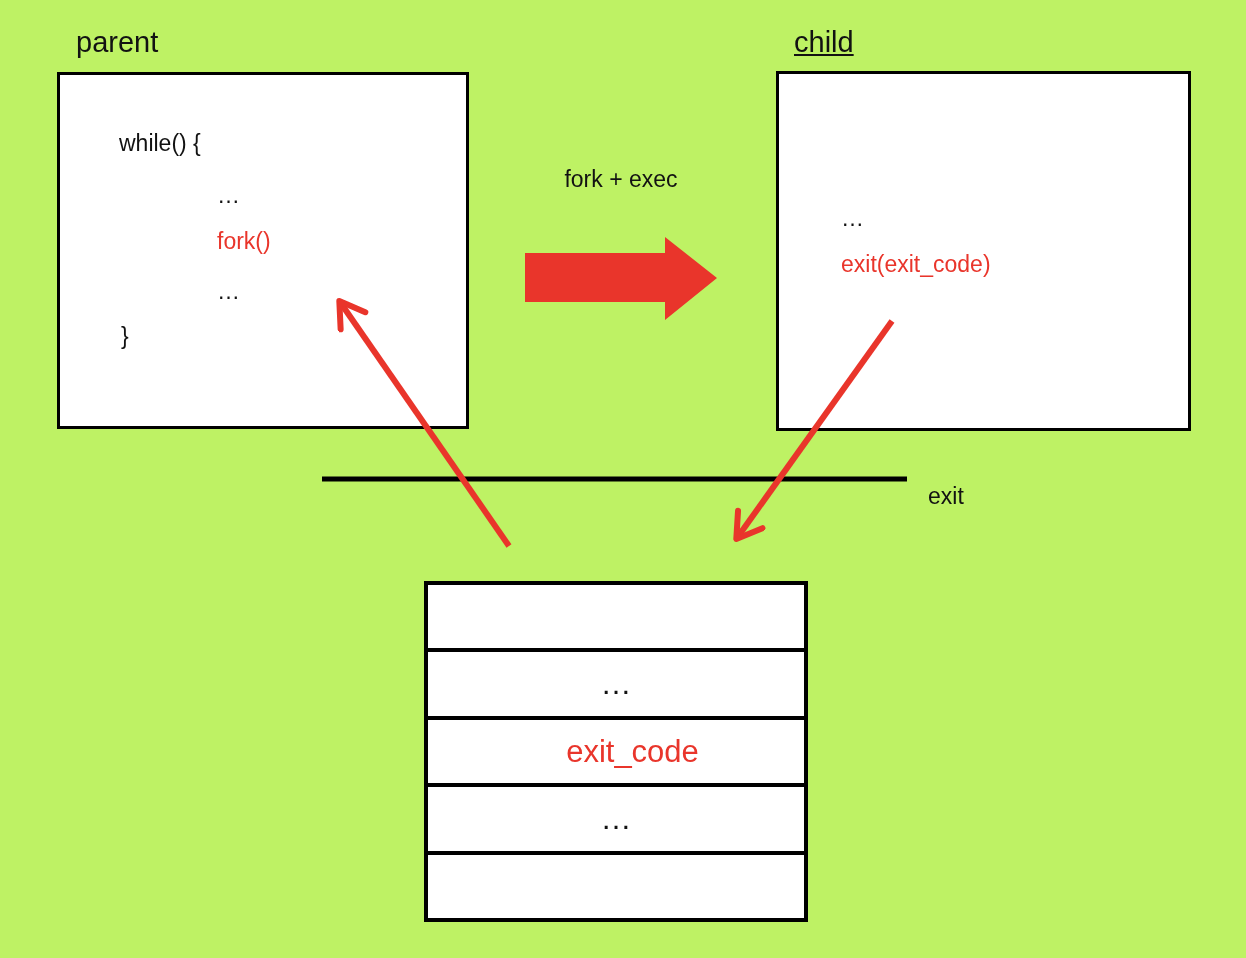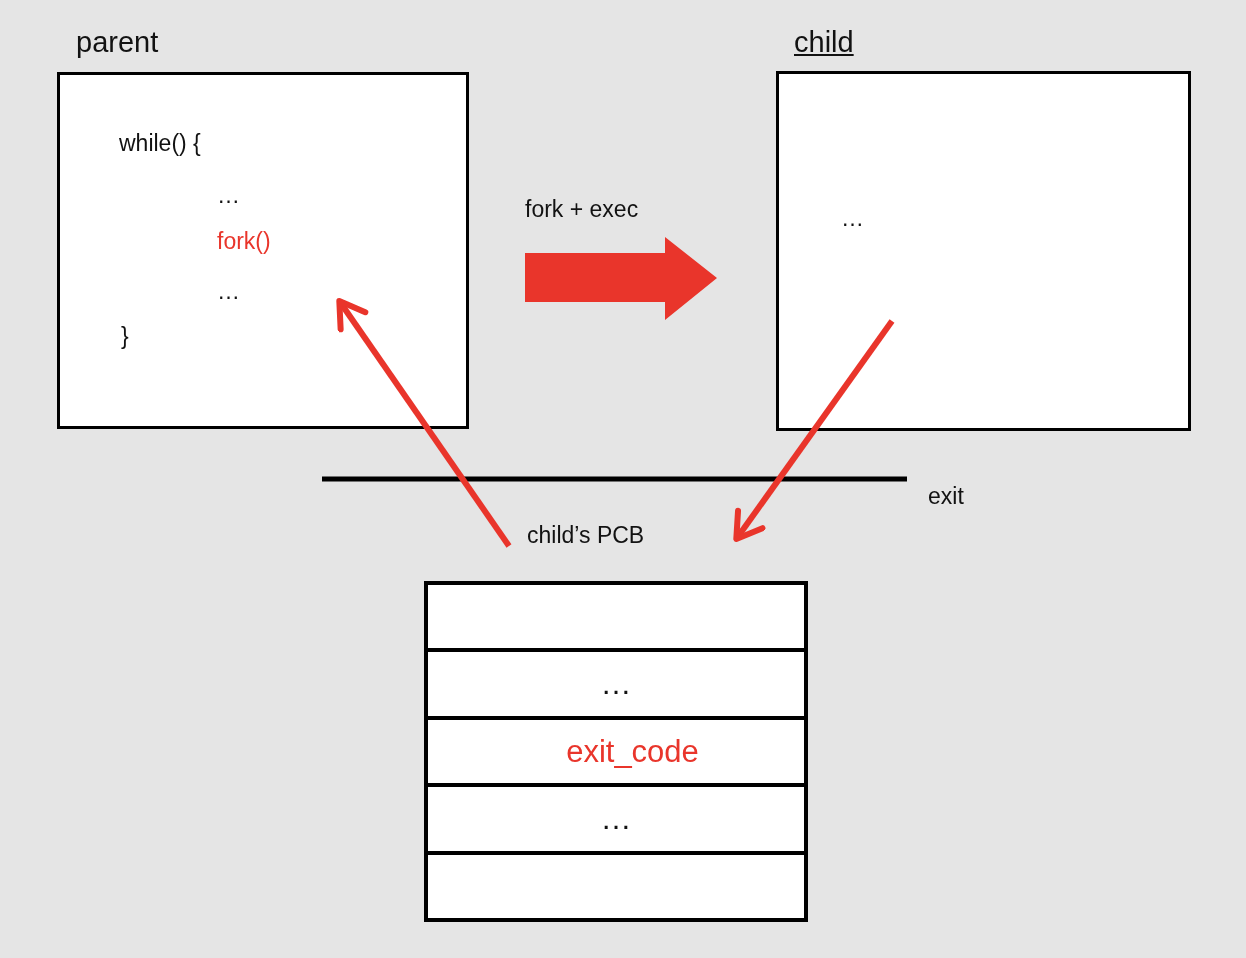--- a/index.html
+++ b/index.html
@@ -3,21 +3,21 @@
 <meta charset="utf-8">
 <style>
   :root{
     --red:#e9352b;
     --ink:#121212;
   }
   html,body{margin:0;padding:0;background:#ffffff;}
   .canvas{
     position:relative;
     width:1246px;height:958px;
-    background:#e5e5e5;
+    background:#bef264;
     font-family:"Liberation Sans","DejaVu Sans",sans-serif;
     color:var(--ink);
     overflow:hidden;
   }
   .box{
     position:absolute;
     border:3px solid #000;
     background:#fff;
     z-index:1;
   }
@@ -58,29 +58,29 @@
 <div class="canvas">
 
   <div class="box" style="left:57px;top:72px;width:406px;height:351px;"></div>
   <div class="txt lbl" style="left:76px;top:26px;">parent</div>
   <div class="txt" style="left:119px;top:130px;">while() {</div>
   <div class="txt" style="left:217px;top:182px;">…</div>
   <div class="txt red" style="left:217px;top:228px;">fork()</div>
   <div class="txt" style="left:217px;top:278px;">…</div>
   <div class="txt" style="left:121px;top:323px;">}</div>
 
-  <div class="txt" style="left:525px;top:196px;width:192px;text-align:left;">fork + exec</div>
+  <div class="txt" style="left:525px;top:166px;width:192px;text-align:center;">fork + exec</div>
 
   <div class="box" style="left:776px;top:71px;width:409px;height:354px;"></div>
   <div class="txt lbl" style="left:794px;top:26px;text-decoration:underline;">child</div>
   <div class="txt" style="left:841px;top:205px;">…</div>
+  <div class="txt red" style="left:841px;top:251px;">exit(exit_code)</div>
 
   <div class="txt" style="left:928px;top:483px;">exit</div>
 
-  <div class="txt" style="left:527px;top:522px;">child’s PCB</div>
 
   <div class="pcb-table">
     <div class="pcb-row"></div>
     <div class="pcb-row">…</div>
     <div class="pcb-row red">exit_code</div>
     <div class="pcb-row">…</div>
     <div class="pcb-row"></div>
   </div>
 
   <svg class="svg-layer" width="1246" height="958" viewBox="0 0 1246 958">

